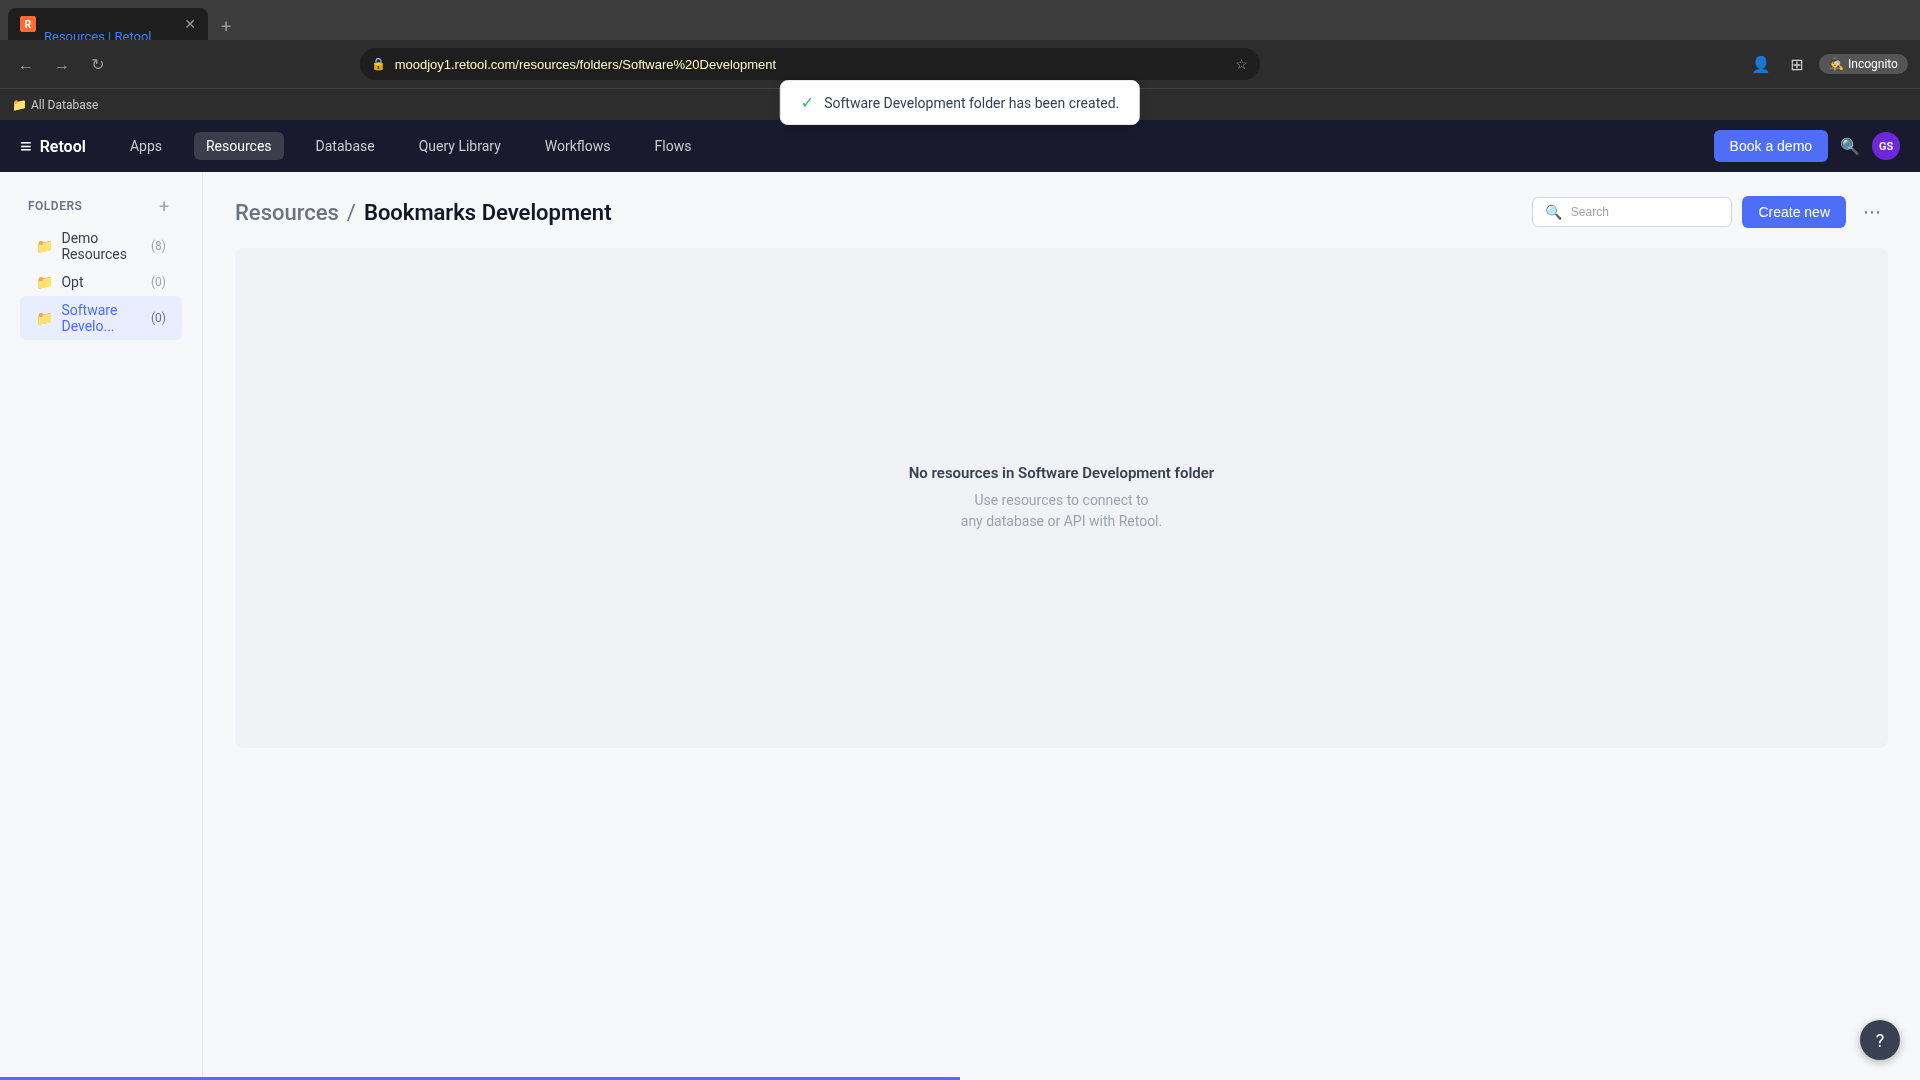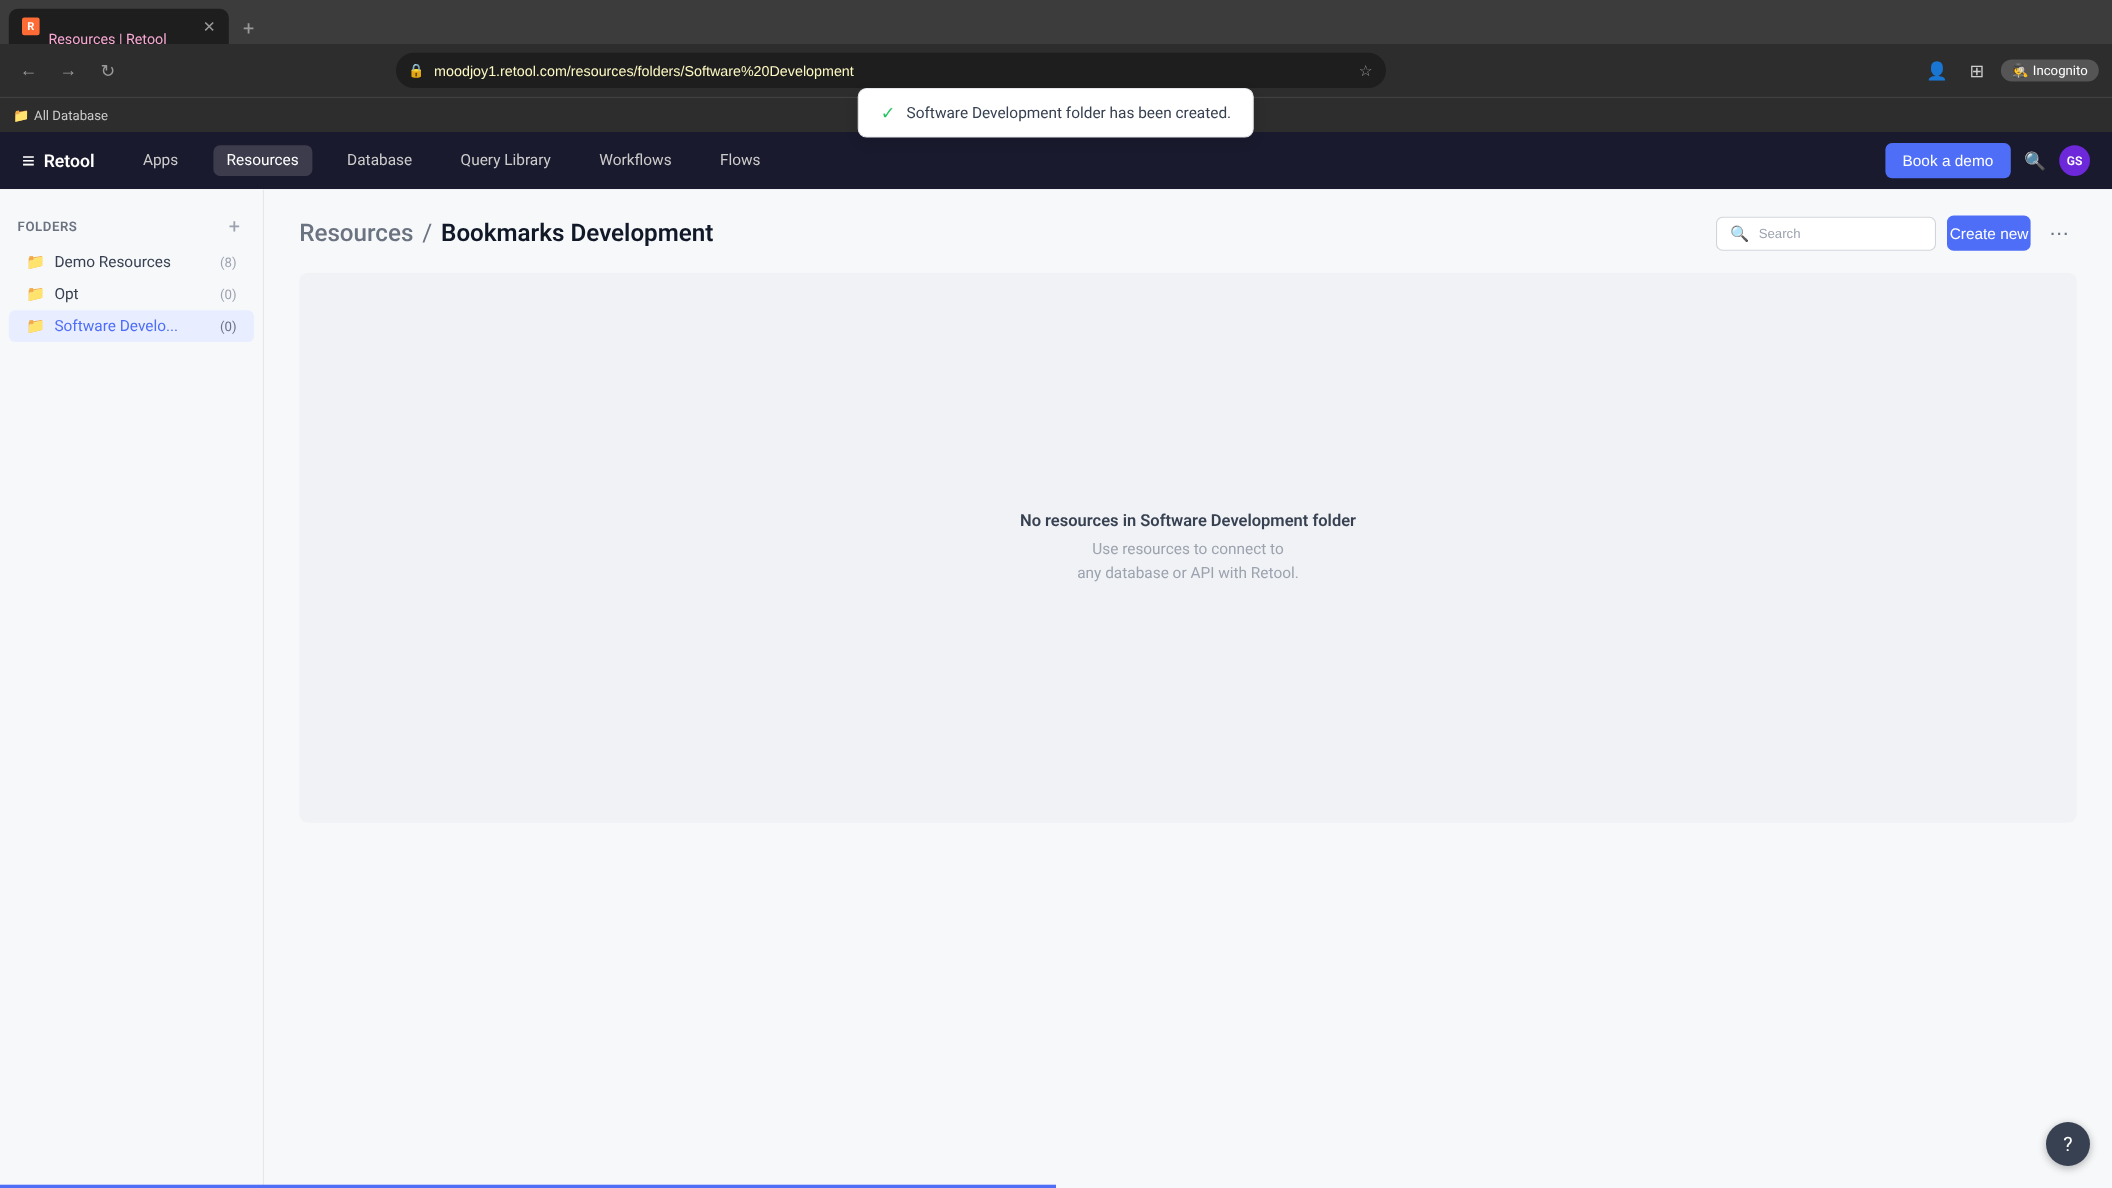--- a/index.html
+++ b/index.html
@@ -3,21 +3,21 @@
   <meta charset="utf-8">
   <style>
     * { box-sizing: border-box; margin: 0; padding: 0; }
     body { font-family: -apple-system, BlinkMacSystemFont, 'Segoe UI', Roboto, sans-serif; background: #f5f5f5; overflow: hidden; }
 
     
     .browser-chrome { background: #2d2d2d; width: 1920px; height: 1080px; display: flex; flex-direction: column; }
     .tab-bar { background: #3c3c3c; height: 40px; display: flex; align-items: flex-end; padding: 0 8px; gap: 0; }
     .tab { background: #1e1e1e; color: #fff; height: 32px; min-width: 200px; max-width: 240px; display: flex; align-items: center; padding: 0 12px; gap: 8px; border-radius: 8px 8px 0 0; font-size: 13px; }
     .tab .tab-favicon { width: 16px; height: 16px; background: #ff6b35; border-radius: 2px; font-size: 10px; display: flex; align-items: center; justify-content: center; color: white; font-weight: bold; flex-shrink: 0; }
-    .tab .tab-title { flex: 1; overflow: hidden; text-overflow: ellipsis; white-space: nowrap; color: #f9a8d4; margin-top: 25px; }
+    .tab .tab-title { flex: 1; overflow: hidden; text-overflow: ellipsis; white-space: nowrap; color: #3b82f6; margin-top: 25px; }
     .tab .tab-close { color: #999; cursor: pointer; font-size: 14px; }
     .tab-new { color: #999; width: 28px; height: 28px; display: flex; align-items: center; justify-content: center; cursor: pointer; font-size: 18px; margin-left: 4px; }
 
     .browser-toolbar { background: #2d2d2d; height: 48px; display: flex; align-items: center; padding: 0 12px; gap: 8px; }
     .nav-btn { color: #999; width: 28px; height: 28px; display: flex; align-items: center; justify-content: center; cursor: pointer; border-radius: 50%; font-size: 16px; }
     .address-bar-container { flex: 1; display: flex; align-items: center; background: #1e1e1e; border-radius: 20px; height: 32px; padding: 0 12px; gap: 8px; max-width: 900px; margin: 0 auto; }
     .address-bar-lock { color: #999; font-size: 12px; }
     .address-bar-input { background: none; border: none; color: #fef9c3; font-size: 13px; flex: 1; outline: none; }
     .address-bar-star { color: #999; font-size: 14px; }
     .toolbar-right { display: flex; align-items: center; gap: 8px; margin-left: auto; }
@@ -38,21 +38,21 @@
     .nav-link.active { color: #fff; background: rgba(255,255,255,0.15); }
     .nav-right { display: flex; align-items: center; gap: 12px; margin-left: auto; }
     .book-demo-btn { background: #4f6ef7; color: #fff; border: none; border-radius: 6px; padding: 8px 16px; font-size: 14px; cursor: pointer; font-weight: 500; }
     .nav-search-icon { color: #ccc; font-size: 16px; cursor: pointer; }
     .avatar { background: #6d28d9; color: #fff; width: 28px; height: 28px; border-radius: 50%; display: flex; align-items: center; justify-content: center; font-size: 11px; font-weight: 600; }
 
     
     .main-layout { display: flex; flex: 1; overflow: hidden; background: #f7f8fa; }
 
     
-    .sidebar { width: 240px; background: #f7f8fa; padding: 20px 0; border-right: 1px solid #e5e7eb; flex-shrink: 0; }
+    .sidebar { width: 203px; background: #f7f8fa; padding: 20px 12px; border-right: 1px solid #e5e7eb; flex-shrink: 0; }
     .sidebar-section-header { display: flex; align-items: center; justify-content: space-between; padding: 4px 16px 8px; }
     .sidebar-section-title { font-size: 12px; font-weight: 600; color: #6b7280; text-transform: uppercase; letter-spacing: 0.5px; }
     .sidebar-add-btn { color: #9ca3af; font-size: 18px; cursor: pointer; width: 20px; height: 20px; display: flex; align-items: center; justify-content: center; }
     .sidebar-item { display: flex; align-items: center; gap: 8px; padding: 6px 16px; cursor: pointer; border-radius: 6px; margin: 0 8px; font-size: 14px; color: #374151; }
     .sidebar-item.active { background: #e8eeff; color: #4f6ef7; }
     .folder-icon { font-size: 14px; color: #9ca3af; }
     .sidebar-item.active .folder-icon { color: #4f6ef7; }
     .sidebar-item-count { color: #9ca3af; font-size: 12px; margin-left: auto; }
     .sidebar-item.active .sidebar-item-count { color: #6b7280; }
 
@@ -63,21 +63,21 @@
     .page-header { display: flex; align-items: center; justify-content: space-between; margin-bottom: 20px; }
     .breadcrumb { display: flex; align-items: center; gap: 8px; font-size: 22px; font-weight: 600; color: #111827; }
     .breadcrumb-parent { color: #6b7280; font-weight: 500; }
     .breadcrumb-sep { color: #6b7280; font-weight: 400; }
     .breadcrumb-current { color: #111827; }
     .header-actions { display: flex; align-items: center; gap: 10px; }
     .search-box { display: flex; align-items: center; gap: 8px; background: #fff; border: 1px solid #d1d5db; border-radius: 6px; padding: 6px 12px; width: 200px; }
     .search-icon { color: #9ca3af; font-size: 14px; }
     .search-input { border: none; outline: none; font-size: 12px; color: #1d4ed8; background: none; width: 100%; }
     .search-input::placeholder { color: #9ca3af; }
-    .create-new-btn { background: #4f6ef7; color: #fff; border: none; border-radius: 6px; padding: 8px 2px; font-size: 14px; cursor: pointer; font-weight: 500; white-space: nowrap; }
+    .create-new-btn { background: #4f6ef7; color: #fff; border: none; border-radius: 6px; padding: 8px 16px; font-size: 14px; cursor: pointer; font-weight: 500; white-space: nowrap; }
     .more-btn { color: #6b7280; background: none; border: none; cursor: pointer; font-size: 18px; width: 32px; height: 32px; display: flex; align-items: center; justify-content: center; border-radius: 6px; }
 
     
     .resources-panel { background: #f0f2f5; border-radius: 8px; flex: 1; min-height: 500px; display: flex; align-items: center; justify-content: center; }
     .empty-state { text-align: center; }
     .empty-title { font-size: 15px; font-weight: 600; color: #374151; margin-bottom: 8px; }
     .empty-subtitle { font-size: 14px; color: #9ca3af; line-height: 1.5; }
 
     
     .toast-container { position: fixed; top: 80px; left: 50%; transform: translateX(-50%); z-index: 1000; }

